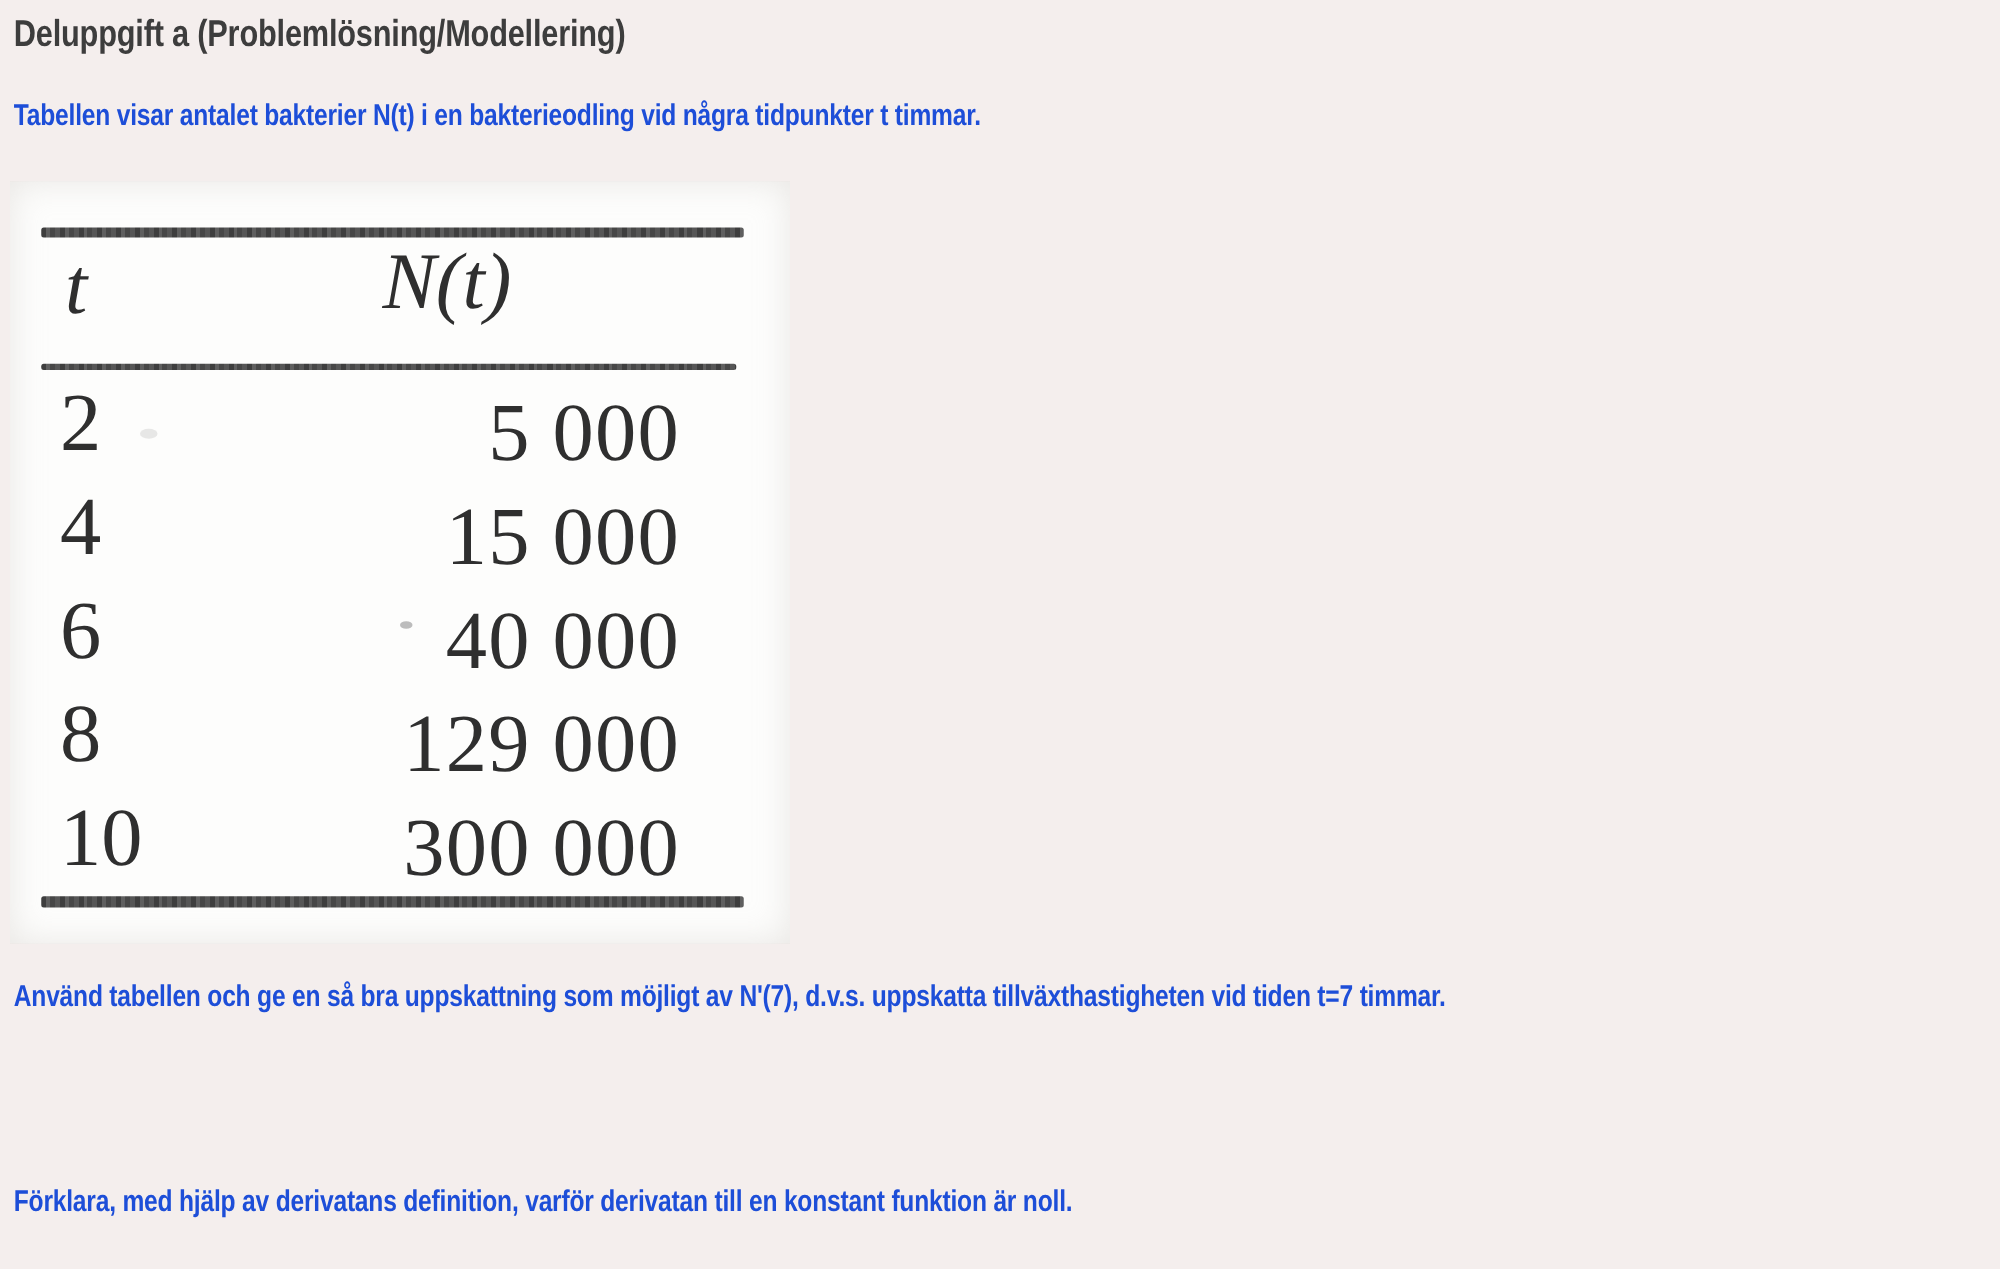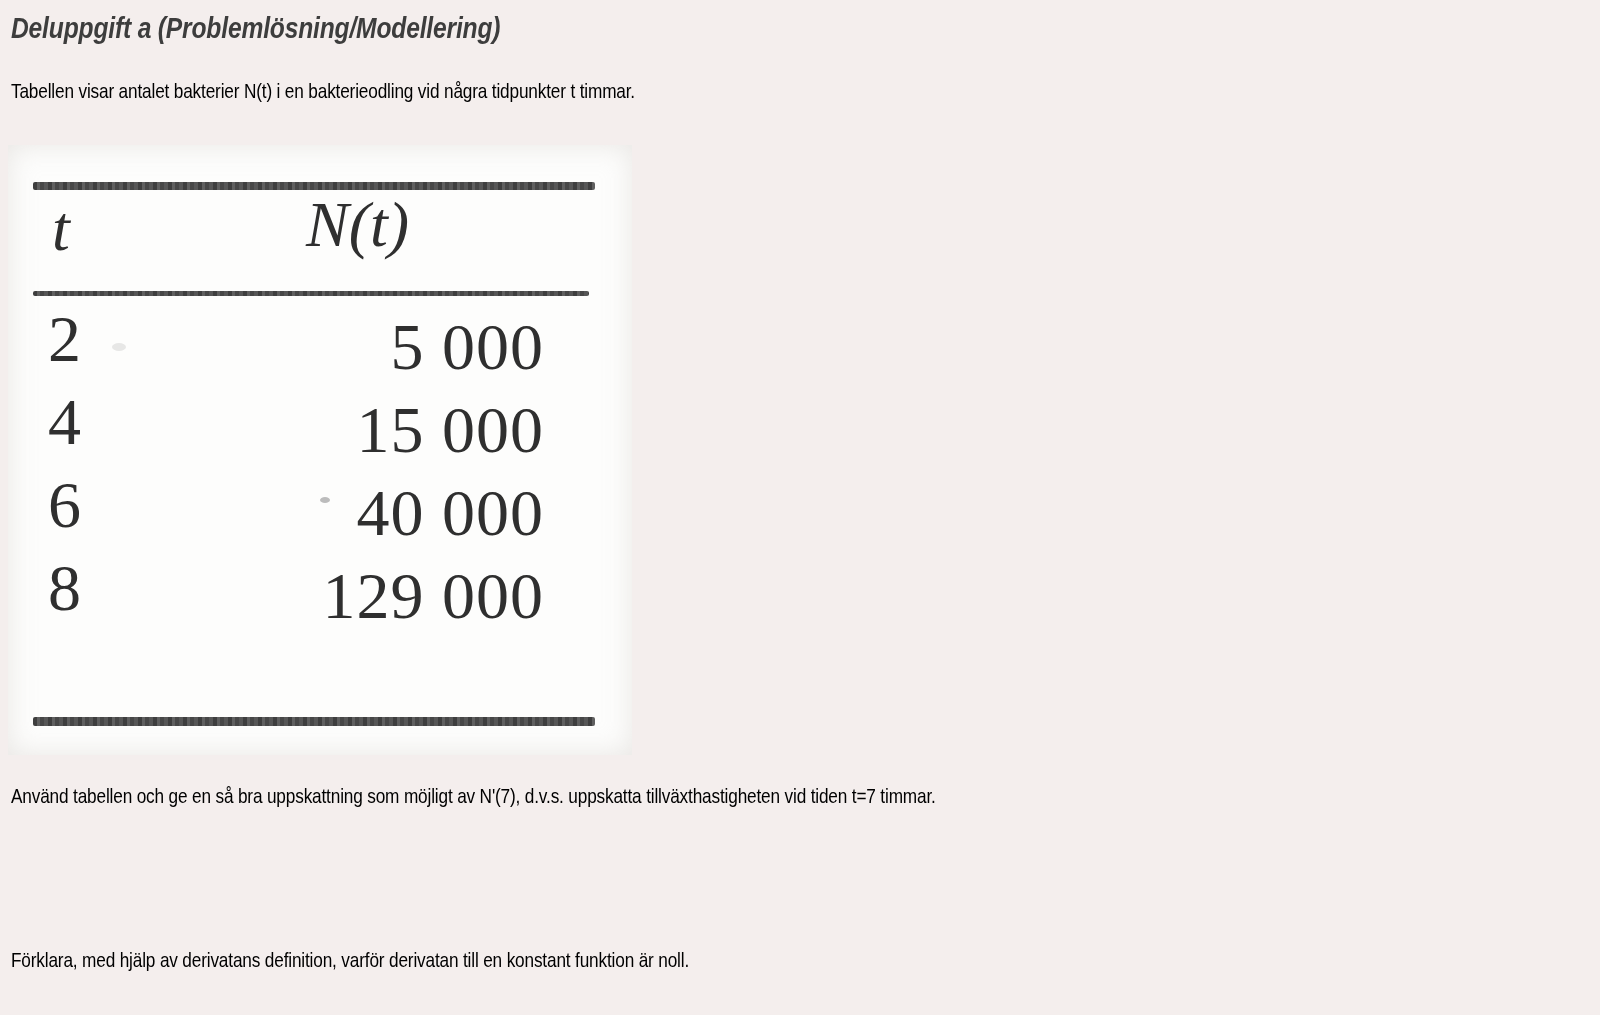--- a/index.html
+++ b/index.html
@@ -24,26 +24,26 @@
     position:absolute;
     left:11px;
     font-size:30px;
     font-weight:700;
     color:#3d3d3d;
     letter-spacing:-0.2px;
   }
   .bodytext {
     position:absolute;
     left:11px;
-    font-size:21px;
-    font-weight:400;
-    color:#000000;
+    font-size:24px;
+    font-weight:700;
+    color:#1d4ed8;
     letter-spacing:-0.2px;
   }
-  #heading-a { top:11px;font-style:italic; }
+  #heading-a { top:11px; }
   #para-intro { top:79px; }
   #para-question-a { top:784px; }
   #heading-b { top:871px; }
   #para-question-b { top:948px; }
 
   
   .scan-figure {
     position:absolute;
     left:8px; top:145px;
     width:624px; height:610px;
@@ -127,20 +127,24 @@
         <span class="cell-n">15 000</span>
       </div>
       <div class="trow">
         <span class="cell-t">6</span>
         <span class="cell-n">40 000</span>
       </div>
       <div class="trow">
         <span class="cell-t">8</span>
         <span class="cell-n">129 000</span>
       </div>
+      <div class="trow">
+        <span class="cell-t">10</span>
+        <span class="cell-n">300 000</span>
+      </div>
     </div>
 
     <div class="rule rule-bottom"></div>
 
     <div class="artifact artifact-1"></div>
     <div class="artifact artifact-2"></div>
   </figure>
 
   <div class="bodytext" id="para-question-a">
     <span class="cond">Använd tabellen och ge en så bra uppskattning som möjligt av N'(7), d.v.s. uppskatta tillväxthastigheten vid tiden t=7 timmar.</span>

